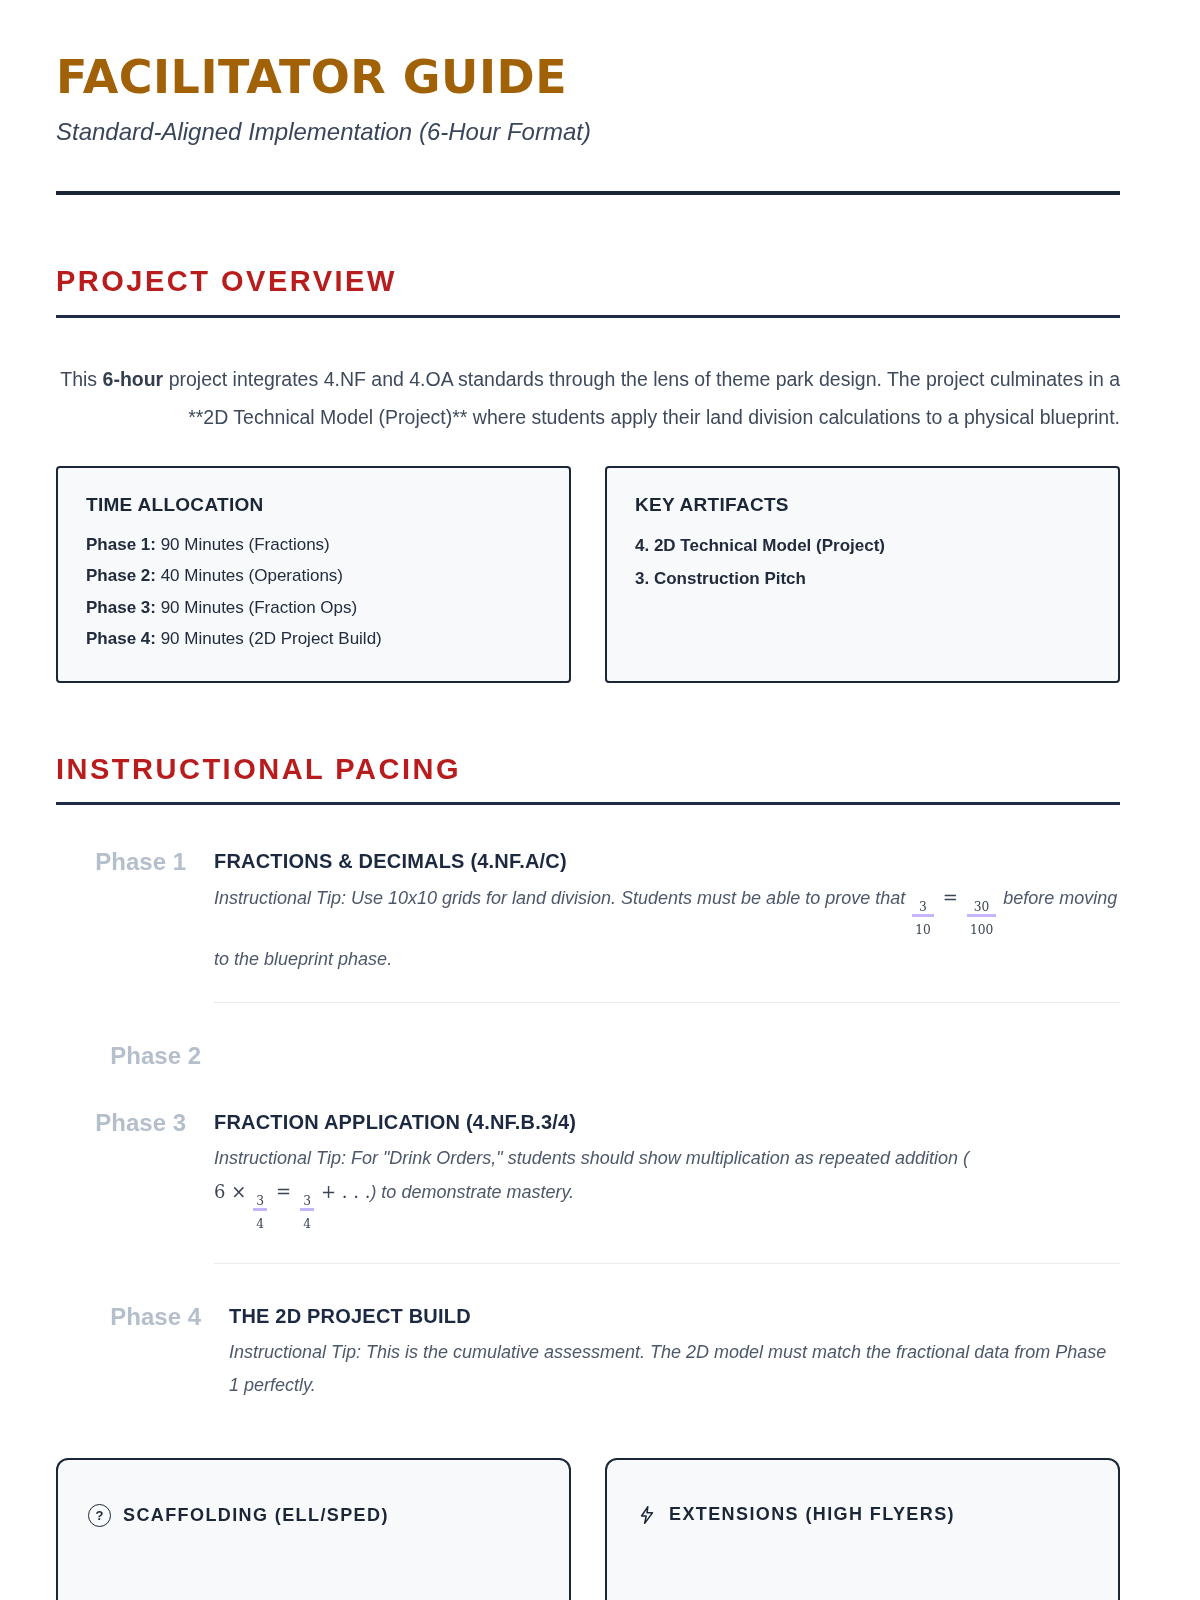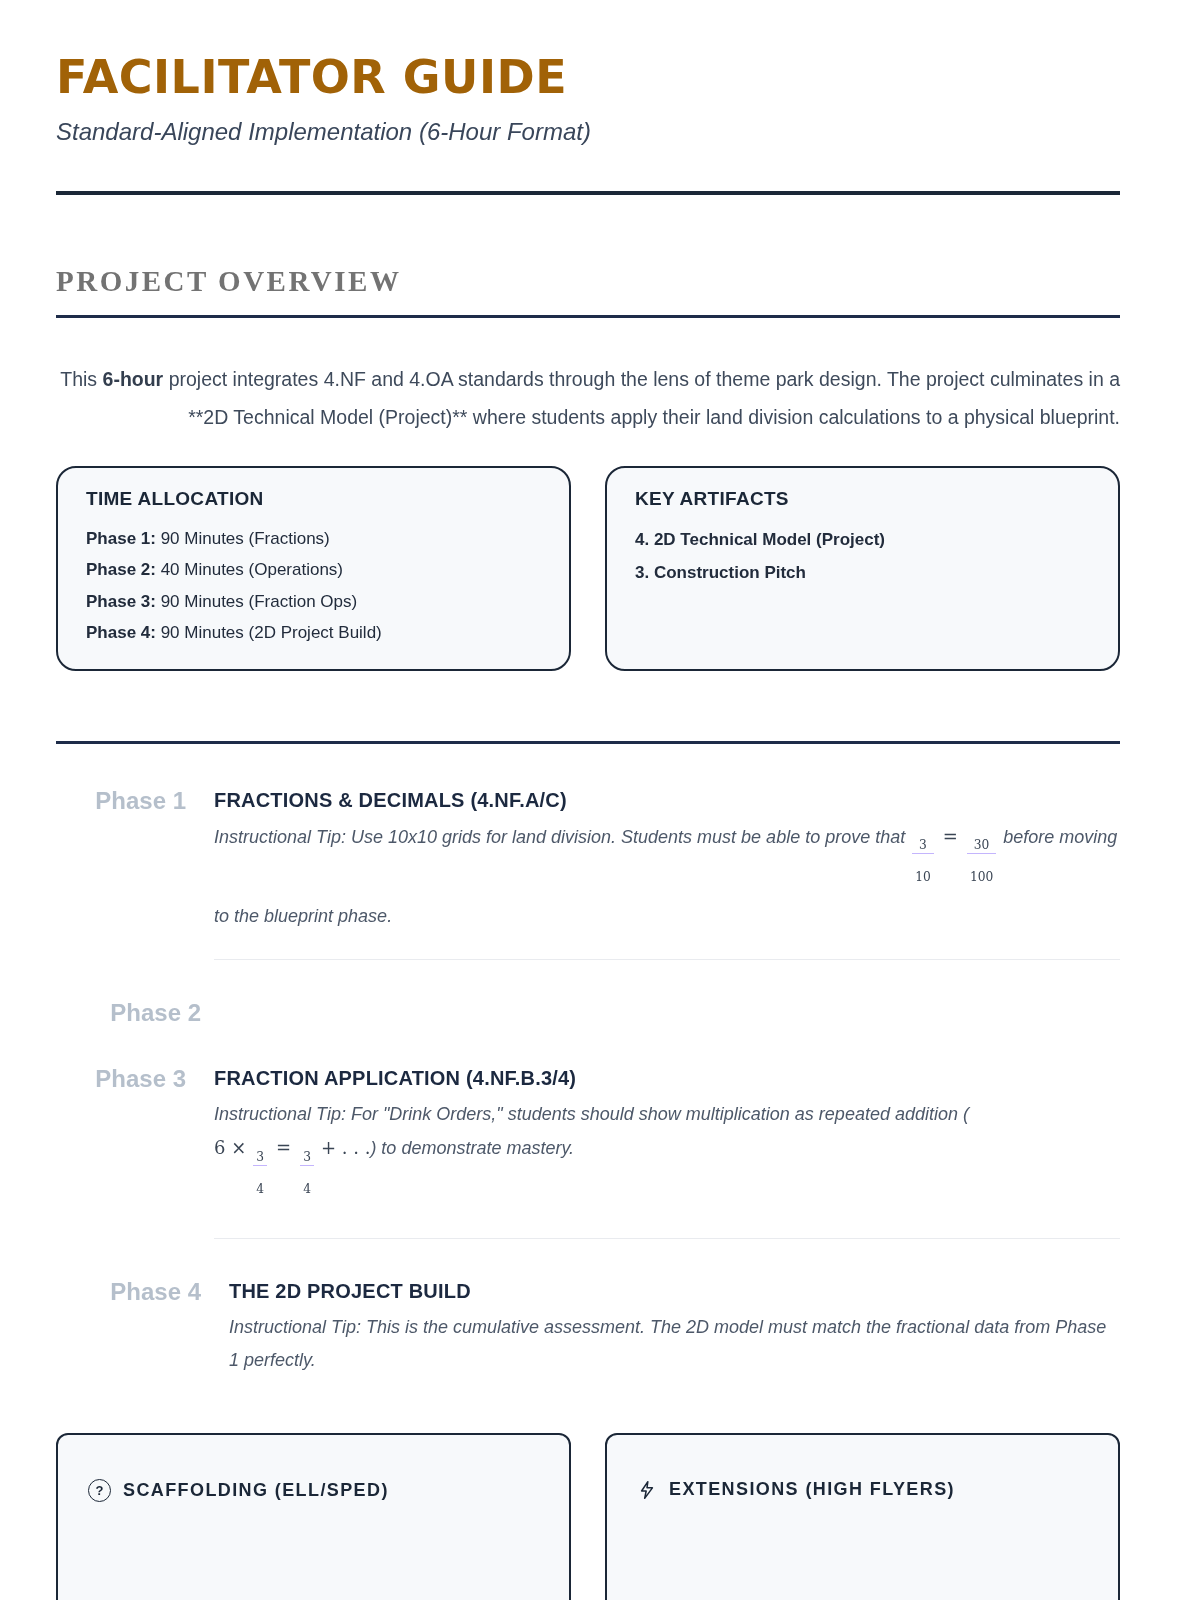--- a/index.html
+++ b/index.html
@@ -17,37 +17,37 @@
   }
   .subtitle {
     margin-top: 16px; font-size: 24px; font-style: italic;
     color: #39465a; line-height: 1.3;
   }
   .rule-thick { height: 4px; background: #1b2737; margin-top: 44px; }
 
   
   .section { margin-top: 70px; }
   .section-heading {
-    font-family: Liberation Serif, serif;
+    font-family: Liberation Sans, sans-serif;
     font-size: 29px; font-weight: 800; letter-spacing: 2.5px;
-    color: #737373; line-height: 1.15;
+    color: #b91c1c; line-height: 1.15;
   }
   .rule-med { height: 3px; background: #1e2c49; margin-top: 16px; }
 
   
   .paragraph {
     margin-top: 42px; font-size: 19.5px; line-height: 38px; color: #3e4a5b; text-align: right;
   }
   .paragraph b { font-weight: 700; color: #333e4e; }
 
   
   .boxes-row { display: flex; gap: 34px; margin-top: 30px; }
   .info-box {
     flex: 1; background: #f7f9fb; border: 2px solid #1b2737;
-    border-radius: 20px; padding: 20px 28px; box-sizing: border-box;
+    border-radius: 4px; padding: 26px 28px; box-sizing: border-box;
   }
   .box-heading {
     font-size: 19px; font-weight: 700; color: #1b2737;
     letter-spacing: 0.3px; margin-bottom: 13px;
   }
   .time-line { font-size: 17px; line-height: 31.5px; color: #222c3c; }
   .time-line .lbl { font-weight: 700; text-align: right; }
   .artifact-line { font-size: 17px; line-height: 33px; color: #222c3c; font-weight: 600; }
 
   
@@ -69,21 +69,21 @@
   }
   .divider { height: 1px; background: #e9ebef; margin-top: 26px; }
 
   
   .math { font-family: "DejaVu Serif", serif; font-style: normal; color: #3a4554; white-space: nowrap; }
   .frac {
     display: inline-flex; flex-direction: column; align-items: center;
     vertical-align: -0.55em; font-size: 0.68em; line-height: 1.18; margin: 0 2px;
   }
   .frac .num { padding: 0 3px; }
-  .frac .den { border-top: 1px solid #c4b5fd; padding: 16px 3px; }
+  .frac .den { border-top: 3px solid #c4b5fd; padding: 6px 3px; }
   .eq { margin: 0 7px; }
   .mlead { margin-right: 5px; }
   .mtail { margin-left: 5px; }
 
   
   .footer-row { display: flex; gap: 34px; margin-top: 56px; }
   .footer-box {
     flex: 1; background: #f7f9fb; border: 2px solid #1b2737;
     border-radius: 12px; padding: 44px 30px 70px; box-sizing: border-box;
     min-height: 220px;
@@ -124,20 +124,21 @@
         </div>
         <div class="info-box">
           <div class="box-heading">KEY ARTIFACTS</div>
           <div class="artifact-line">4. 2D Technical Model (Project)</div>
           <div class="artifact-line">3. Construction Pitch</div>
         </div>
       </div>
     </div>
 
     <div class="section">
+      <div class="section-heading">INSTRUCTIONAL PACING</div>
       <div class="rule-med"></div>
 
       <div class="phases">
 
         <div class="phase">
           <div class="phase-label">Phase 1</div>
           <div class="phase-content">
             <div class="phase-title">FRACTIONS &amp; DECIMALS (4.NF.A/C)</div>
             <div class="phase-tip"><span>Instructional Tip: Use 10x10 grids for land division. Students must be able to prove that </span><span class="math"><span class="frac">
                     <span class="num">3</span>

